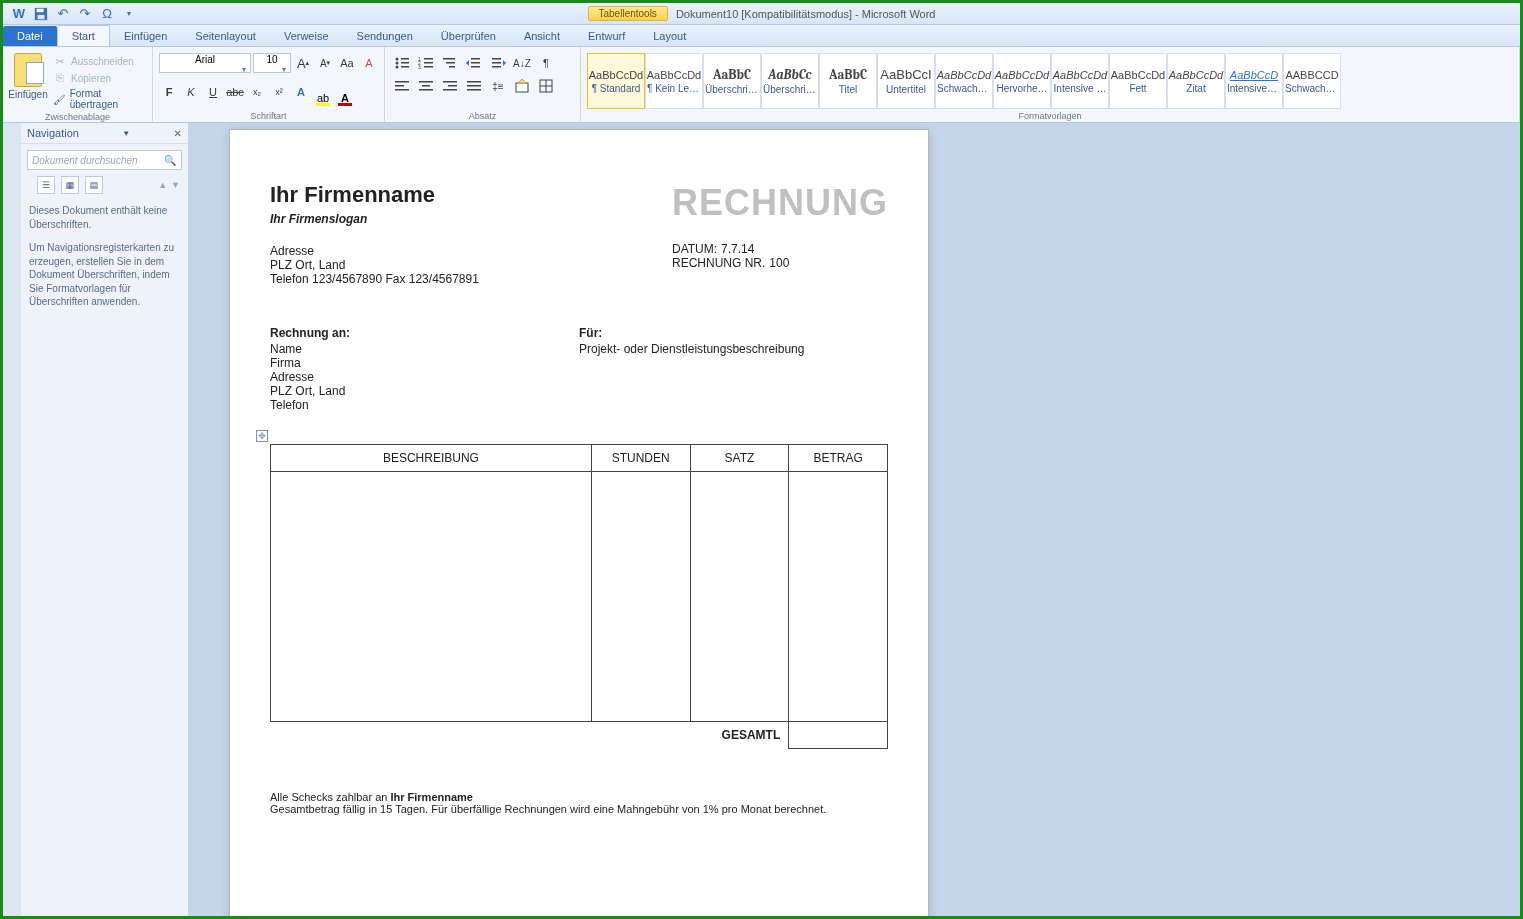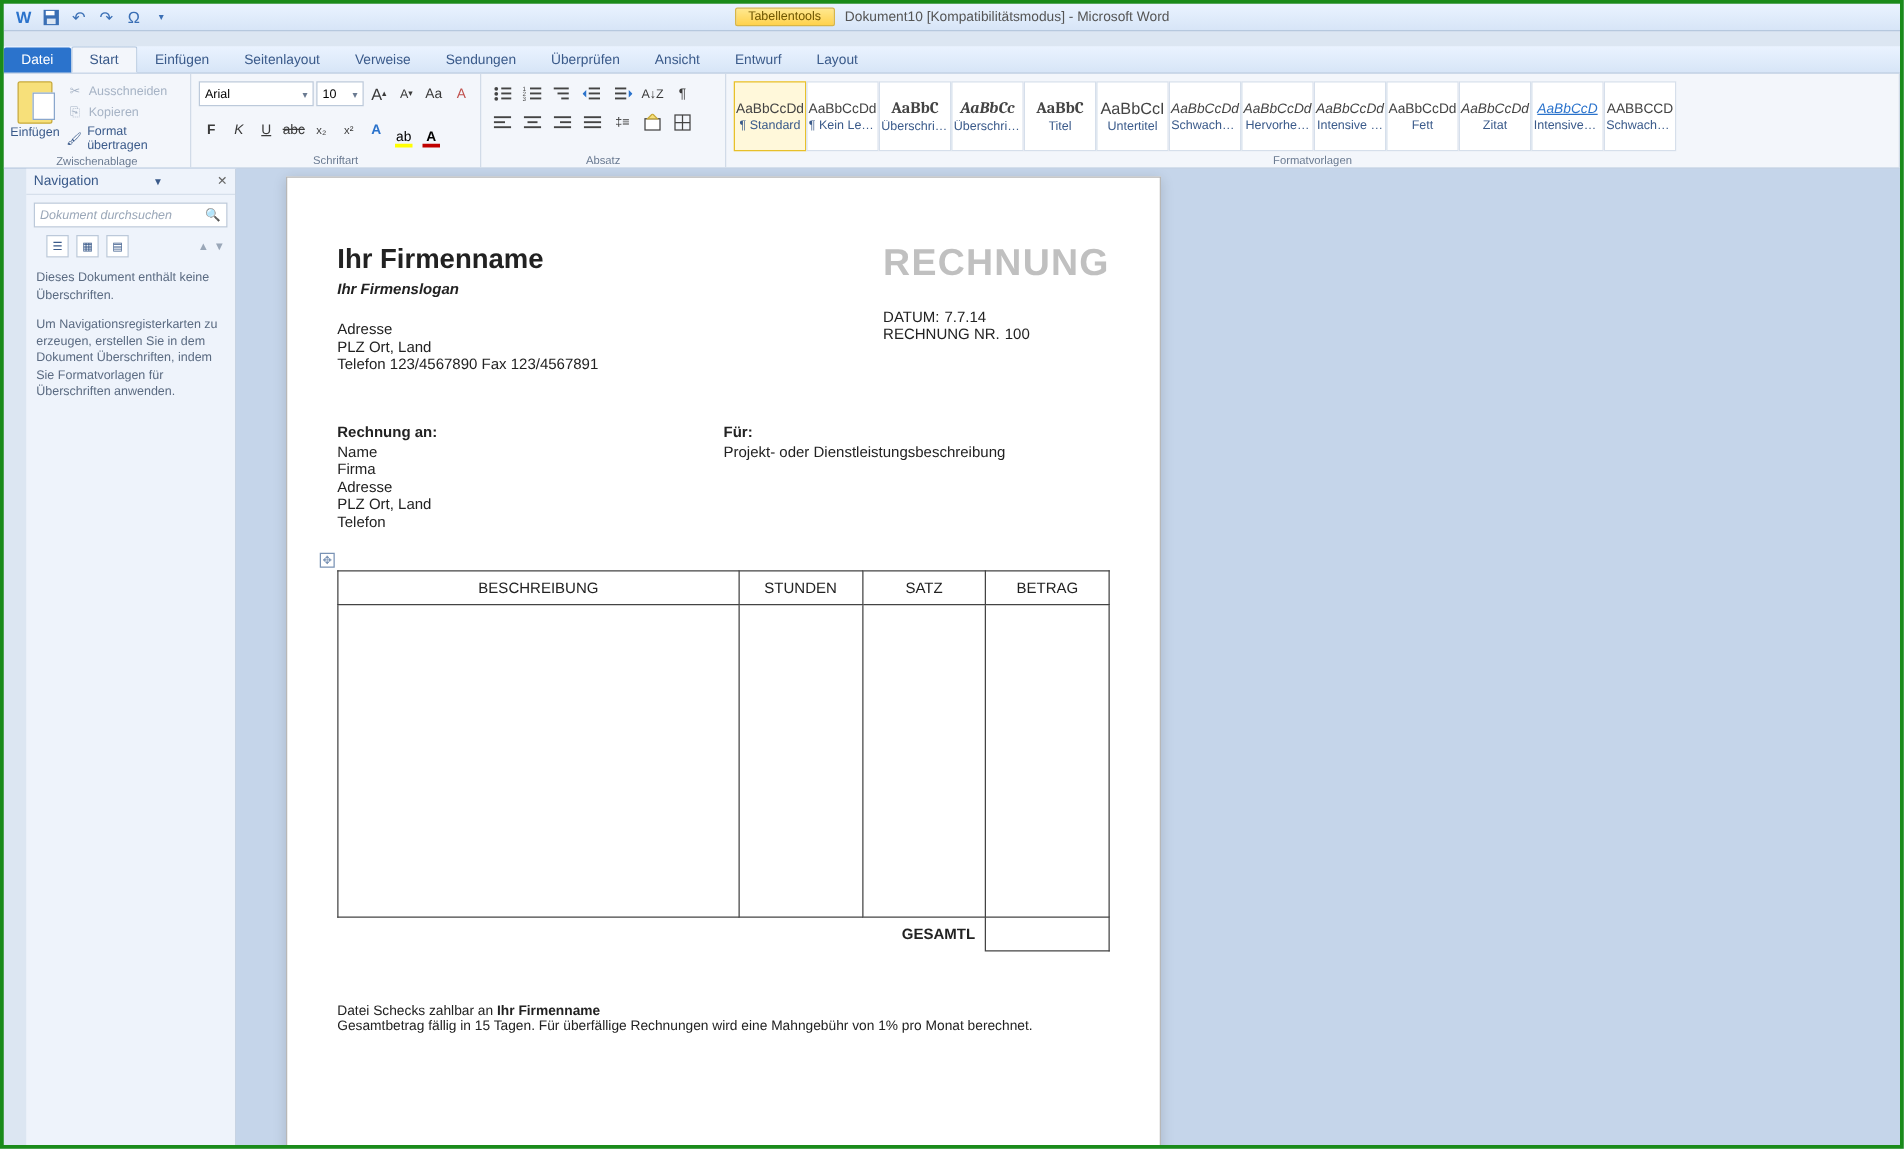--- a/index.html
+++ b/index.html
@@ -56,21 +56,20 @@
 }
 .title-text { font-size: 11px; color: #555; }
 
 
 .tabstrip {
   height: 22px;
   background: linear-gradient(to bottom, #eaf3ff, #d7e5f7);
   border-bottom: 1px solid #b6c8de;
   display: flex;
   align-items: flex-end;
-  margin-top: 12px;
 }
 .tab {
   padding: 4px 14px 4px 14px;
   font-size: 11px;
   color: #3a5a8a;
   cursor: default;
 }
 .tab.file {
   background: #2b73cc;
   color: #fff;
@@ -147,20 +146,21 @@
 
 .fontrow { display: flex; gap: 2px; align-items: center; }
 .combo {
   border: 1px solid #bcc9da;
   background: #fff;
   height: 20px;
   display: flex;
   align-items: center;
   padding: 0 4px;
   font-size: 10px;
+  flex-direction: column;
 }
 .combo.fontname { width: 92px; }
 .combo.fontsize { width: 38px; }
 .combo .caret { margin-left: auto; color: #6a7a91; font-size: 8px; }
 .smallbtn {
   width: 20px;
   height: 20px;
   border: 1px solid transparent;
   display: flex;
   align-items: center;
@@ -267,21 +267,21 @@
   background: #fff;
   border: 1px solid #b7b7b7;
   box-shadow: 0 2px 10px rgba(0,0,0,.15);
   padding: 52px 40px 40px 40px;
   font-family: Arial, sans-serif;
   color: #222;
 }
 .inv-header { display:flex; justify-content: space-between; align-items:flex-start; }
 .firm-name { font-size: 22px; font-weight: bold; }
 .firm-slogan { font-size: 12px; font-style: italic; font-weight:bold; margin-top:4px; }
-.inv-title { font-size: 30px; font-weight: bold; color: #c0c0c0; letter-spacing: 1px; }
+.inv-title { font-size: 36px; font-weight: bold; color: #c0c0c0; letter-spacing: 1px; }
 .addr { margin-top: 18px; font-size: 12px; }
 .meta { margin-top: 18px; font-size: 12px; text-align:left; }
 .meta-row { display:flex; gap:4px; }
 .meta-row .lbl { font-weight:normal; }
 .section-row { display:flex; margin-top: 40px; font-size:12px; }
 .section-row .left { width: 50%; }
 .section-row .right { width: 50%; }
 .section-row .hdr { font-weight:bold; margin-bottom:2px; }
 .tbl-wrap { margin-top: 32px; position:relative; }
 .tbl-move {
@@ -650,20 +650,20 @@
           <tr class="total">
             <td colspan="2" style="border:none"></td>
             <td class="total-lbl">GESAMTL</td>
             <td></td>
           </tr>
         </tbody>
           </table>
       </div>
 
       <div class="footer">
-        <div><span>Datei Schecks zahlbar an </span><span class="strong">Ihr Firmenname</span></div>
+        <div><span>Alle Schecks zahlbar an </span><span class="strong">Ihr Firmenname</span></div>
         <div>Gesamtbetrag fällig in 15 Tagen. Für überfällige Rechnungen  wird eine Mahngebühr von 1% pro Monat berechnet.</div>
       </div>
 
     </div>
   </div>
 
 </div>
 
 </body></html>

